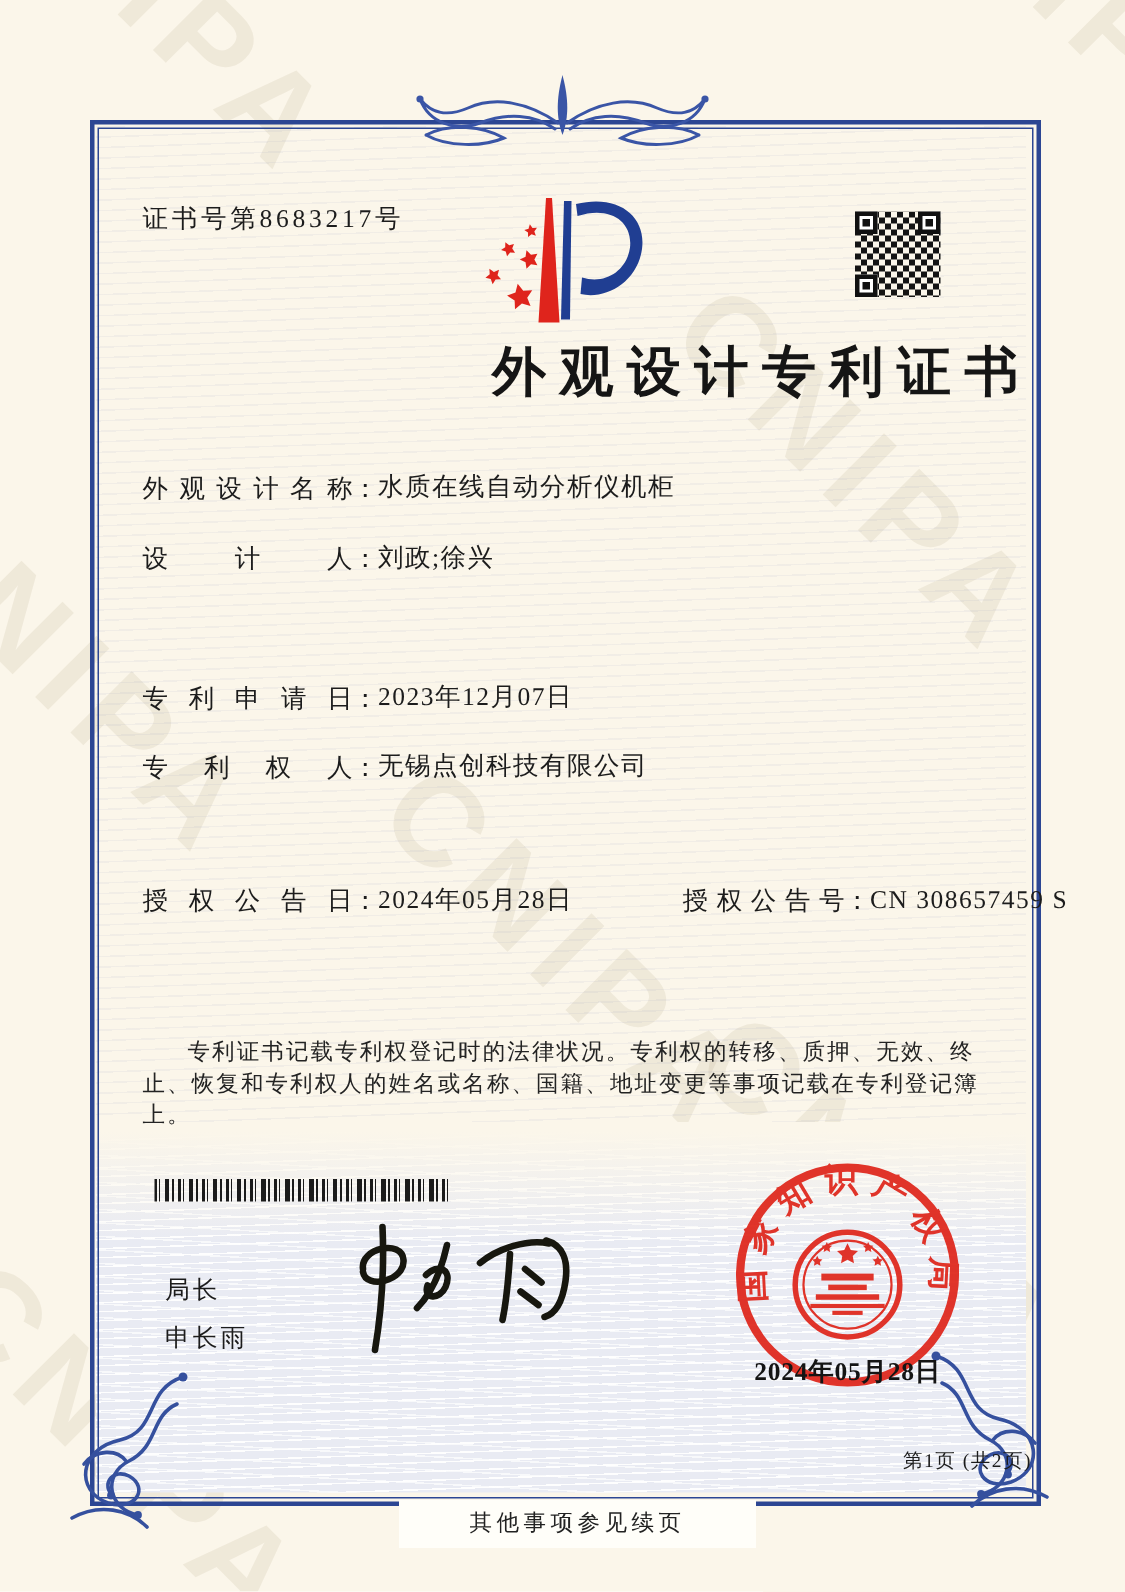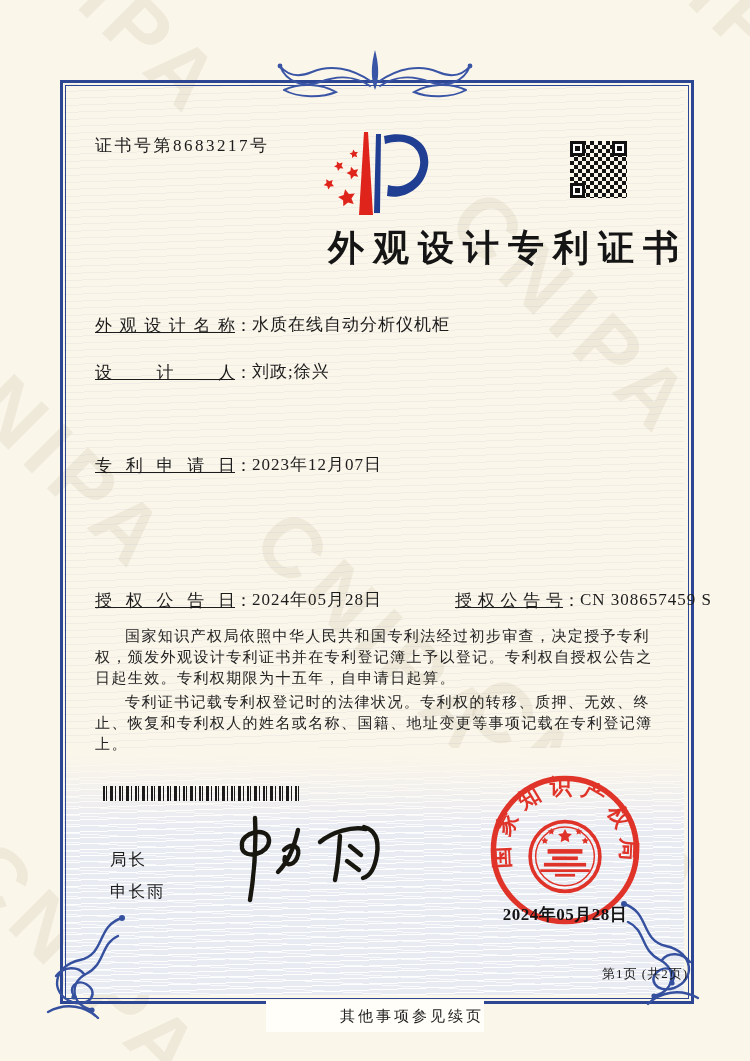--- a/index.html
+++ b/index.html
@@ -18,39 +18,39 @@
   
   .waveband{position:absolute;left:64px;top:748px;width:620px;height:247px;background-color:#e9ebf3;
      background-image:repeating-linear-gradient(178deg,rgba(255,255,255,0.95) 0 1px,transparent 1px 6px),
                       repeating-linear-gradient(183deg,rgba(255,255,255,0.7) 0 1px,transparent 1px 9px);}
   .waveband::before{content:'';position:absolute;left:0;top:0;width:100%;height:80px;
      background:linear-gradient(#fbf6ea 8%,rgba(251,246,234,0));}
   .certno{position:absolute;left:95px;top:134px;font-size:17px;letter-spacing:2.5px;}
   .title{position:absolute;left:60px;top:224px;width:628px;text-align:right;font-size:36px;
          font-weight:700;letter-spacing:9px;color:#151515;}
   .row{position:absolute;left:95px;font-size:17px;}
-  .flabel{display:inline-block;width:140px;text-align:justify;text-align-last:justify;vertical-align:top;text-decoration:underline;}
+  .flabel{display:inline-block;width:140px;text-align:justify;text-align-last:justify;vertical-align:top;}
   .colon{vertical-align:top;}
   .fvalue{display:inline-block;max-width:425px;letter-spacing:1px;line-height:22px;vertical-align:top;}
   .para{position:absolute;left:95px;width:562px;font-size:15px;line-height:21px;
         letter-spacing:1.4px;text-indent:2em;color:#232323;}
   .barcode{position:absolute;left:103px;top:786px;width:196px;height:15px;
      background:repeating-linear-gradient(90deg,#1b1b1b 0 2px,transparent 2px 3px,#1b1b1b 3px 4px,
        transparent 4px 7px,#1b1b1b 7px 10px,transparent 10px 12px,#1b1b1b 12px 13px,transparent 13px 16px);}
   .signerpos{position:absolute;left:110px;top:849px;font-size:16.5px;letter-spacing:2px;
      font-family:Liberation Mono, monospace;}
   .signername{position:absolute;left:110px;top:881px;font-size:16.5px;letter-spacing:2px;
      font-family:Liberation Sans, sans-serif;}
   .sig{position:absolute;left:212px;top:812px;}
   .seal{position:absolute;left:487px;top:772px;}
   .sealdate{position:absolute;left:479px;top:903px;width:172px;text-align:center;font-size:17px;
      font-weight:700;color:#141414;letter-spacing:0.5px;}
   .pagenum{position:absolute;left:60px;top:965px;width:628px;text-align:right;font-size:13px;letter-spacing:1px;}
-  .note{position:absolute;left:266px;top:1000px;width:218px;height:32px;background:#fffef9;
-        text-align:right;line-height:32px;font-size:15px;letter-spacing:3px;color:#222;}
+  .note{position:absolute;left:266px;top:1000px;width:238px;height:32px;background:#fffef9;
+        text-align:center;line-height:32px;font-size:15px;letter-spacing:3px;color:#222;}
   .logo{position:absolute;left:320px;top:130px;}
   .qr{position:absolute;left:570px;top:141px;width:57px;height:57px;background:
        repeating-conic-gradient(#141414 0 25%,#fbf6ea 0 50%);background-size:8px 8px;}
   .qr .f{position:absolute;width:9px;height:9px;border:3px solid #111;background:#fff;}
   .qr .f::after{content:'';position:absolute;inset:2px;background:#111;}
   .qr .f1{left:0;top:0;} .qr .f2{right:0;top:0;} .qr .f3{left:0;bottom:0;}
   .ornament{position:absolute;left:260px;top:46px;}
   .flourish{position:absolute;}
   .fl-left{left:26px;top:912px;}
   .fl-right{left:608px;top:898px;transform:scaleX(-1);}
@@ -142,28 +142,30 @@
 
   <div class="row" style="top:314px">
     <span class="flabel">外观设计名称</span><span class="colon">：</span><span class="fvalue">水质在线自动分析仪机柜</span>
   </div>
   <div class="row" style="top:361px">
     <span class="flabel">设计人</span><span class="colon">：</span><span class="fvalue">刘政;徐兴</span>
   </div>
   <div class="row" style="top:454px">
     <span class="flabel">专利申请日</span><span class="colon">：</span><span class="fvalue">2023年12月07日</span>
   </div>
+  <div class="row" style="top:500px">
+    <span class="flabel">专利权人</span><span class="colon">：</span><span class="fvalue">无锡点创科技有限公司</span>
+  </div>
   <div class="row" style="top:589px">
     <span class="flabel">授权公告日</span><span class="colon">：</span><span class="fvalue">2024年05月28日</span>
   </div>
   <div class="row" style="left:455px;top:589px">
     <span class="flabel" style="width:108px">授权公告号</span><span class="colon">：</span><span class="fvalue">CN 308657459 S</span>
   </div>
 
-  <div class="para" style="top:626px">国家知识产权局依照中华人民共和国专利法经过初步审查，决定授予专利权，颁发外观设计专利证书并在专利登记簿上予以登记。专利权自授权公告之日起生效。专利权期限为十五年，自申请日起算。</div>
   <div class="para" style="top:692px">专利证书记载专利权登记时的法律状况。专利权的转移、质押、无效、终止、恢复和专利权人的姓名或名称、国籍、地址变更等事项记载在专利登记簿上。</div>
 
   <div class="barcode"></div>
 
   <div class="signerpos">局长</div>
   <div class="signername">申长雨</div>
 
   <svg class="sig" width="200" height="95" viewBox="0 0 200 95">
     <g stroke="#17170f" fill="none" stroke-width="4.4" stroke-linecap="round" stroke-linejoin="round">
       <path d="M30,34 C28,20 56,14 57,28 C58,42 32,48 30,36"></path>

